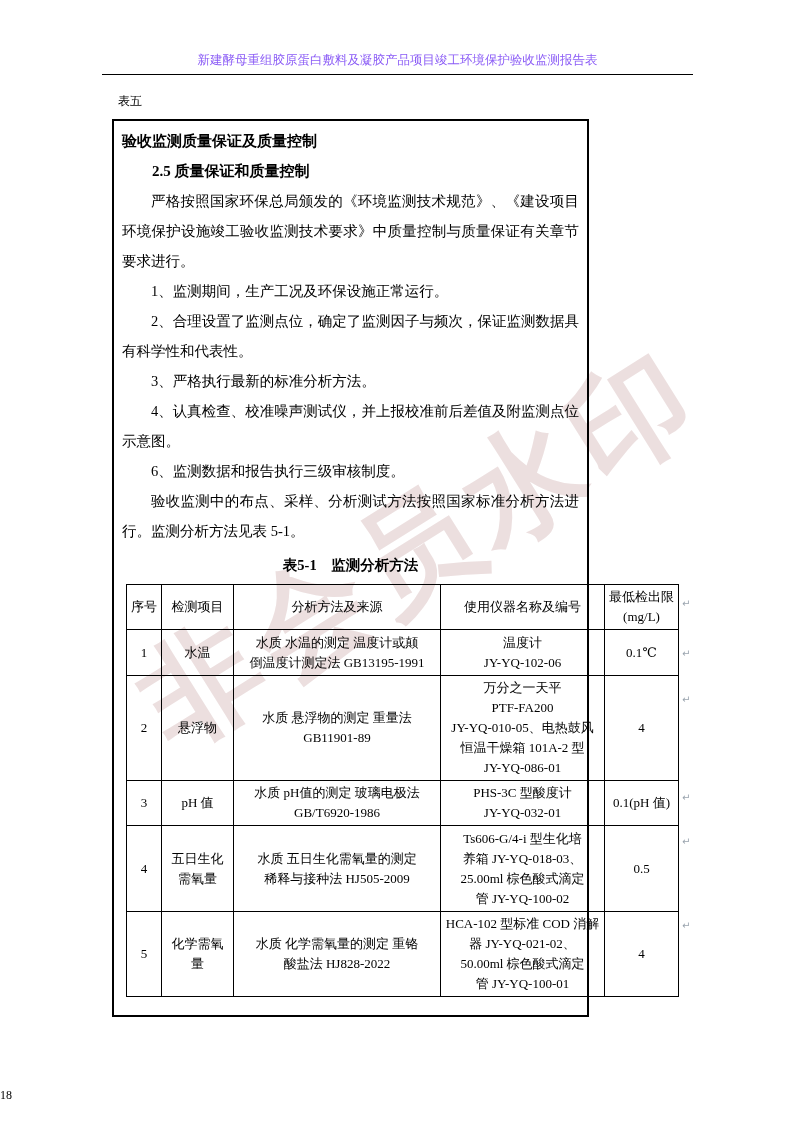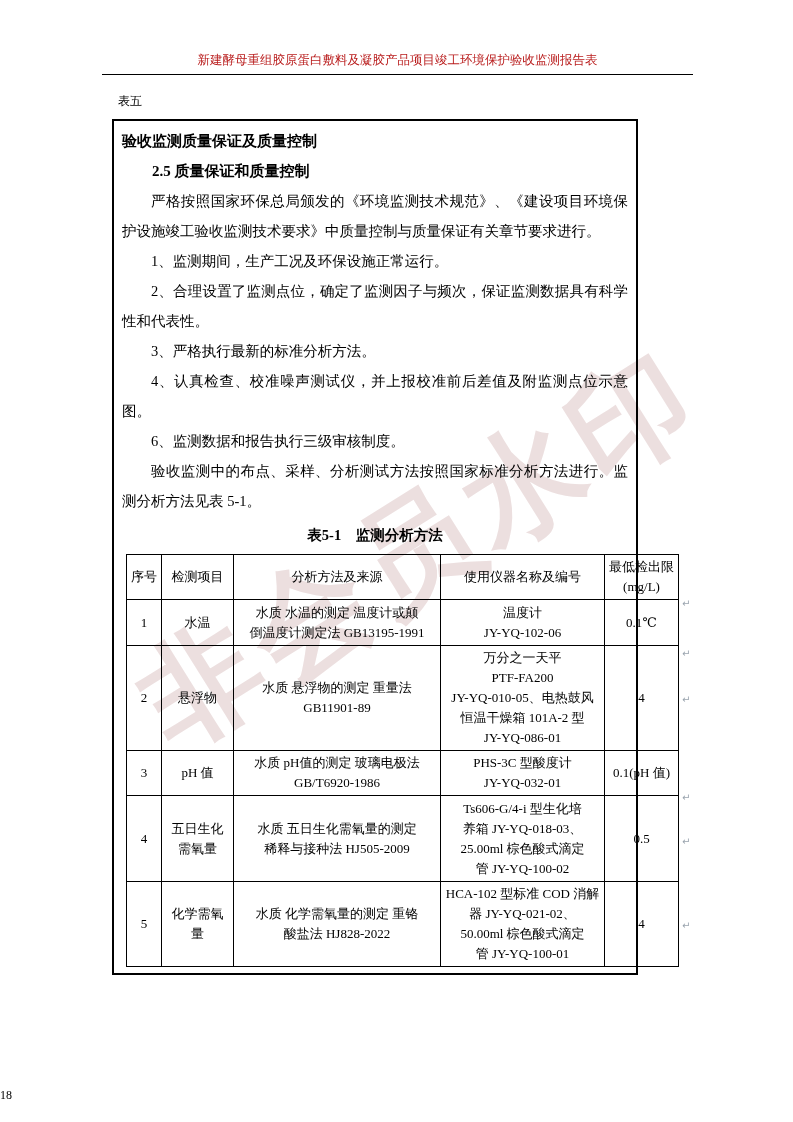--- a/index.html
+++ b/index.html
@@ -36,23 +36,23 @@
     padding-bottom: 5px;
     border-bottom: 1px solid #000;
   }
   .section-label {
     margin: 18px 0 9px 118px;
     font-size: 12px;
     font-weight: normal;
   }
   .main-box {
     margin-left: 112px;
-    width: 526px;
+    width: 477px;
     border: 2px solid #000;
-    padding: 5px 8px 4px 8px;
+    padding: 5px 8px 16px 8px;
     font-size: 14.5px;
     line-height: 30px;
   }
   .box-heading { font-weight: bold; font-size: 15px; line-height: 30px; }
   .sub-heading { font-weight: bold; font-size: 15px; line-height: 30px; text-indent: 2em; }
   .para { text-indent: 2em; text-align: justify; line-height: 30px; }
   .table-caption {
     text-align: center;
     font-weight: bold;
     font-size: 14.5px;
@@ -103,21 +103,21 @@
     z-index: 1;
   }
 </style>
 </head>
 <body>
 
 <div class="watermark" style="color: rgb(236, 223, 223);">非会员水印</div>
 
 <div class="content">
 
-  <div class="doc-header" style="color: #b91c1c;">新建酵母重组胶原蛋白敷料及凝胶产品项目竣工环境保护验收监测报告表</div>
+  <div class="doc-header" style="color: #8b5cf6;">新建酵母重组胶原蛋白敷料及凝胶产品项目竣工环境保护验收监测报告表</div>
 
   <div class="section-label">表五</div>
 
   <div class="main-box">
 
     <div class="box-heading">验收监测质量保证及质量控制</div>
 
     <div class="sub-heading">2.5 质量保证和质量控制</div>
 
     <p class="para">严格按照国家环保总局颁发的《环境监测技术规范》、《建设项目环境保护设施竣工验收监测技术要求》中质量控制与质量保证有关章节要求进行。</p>

